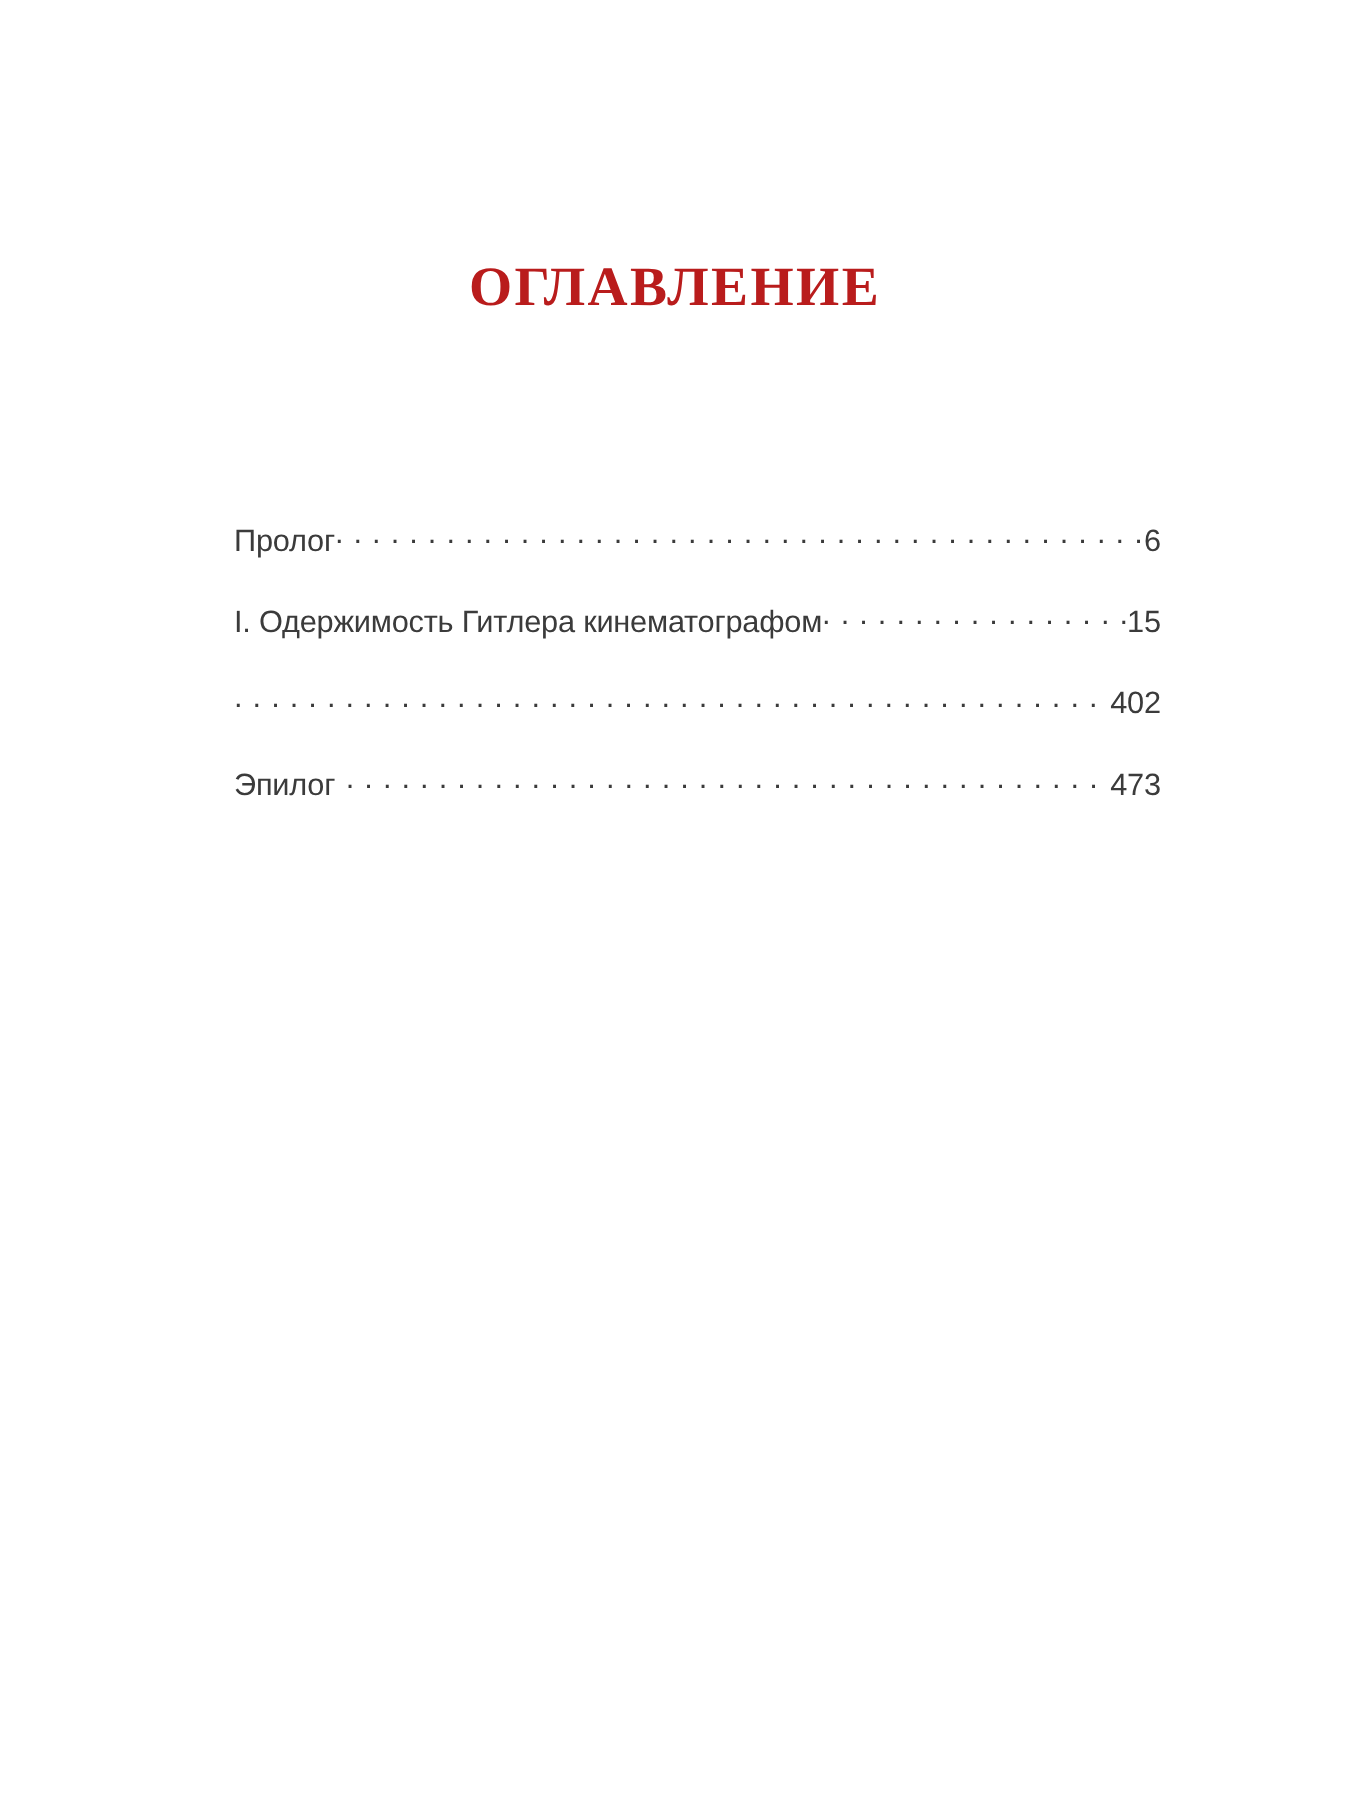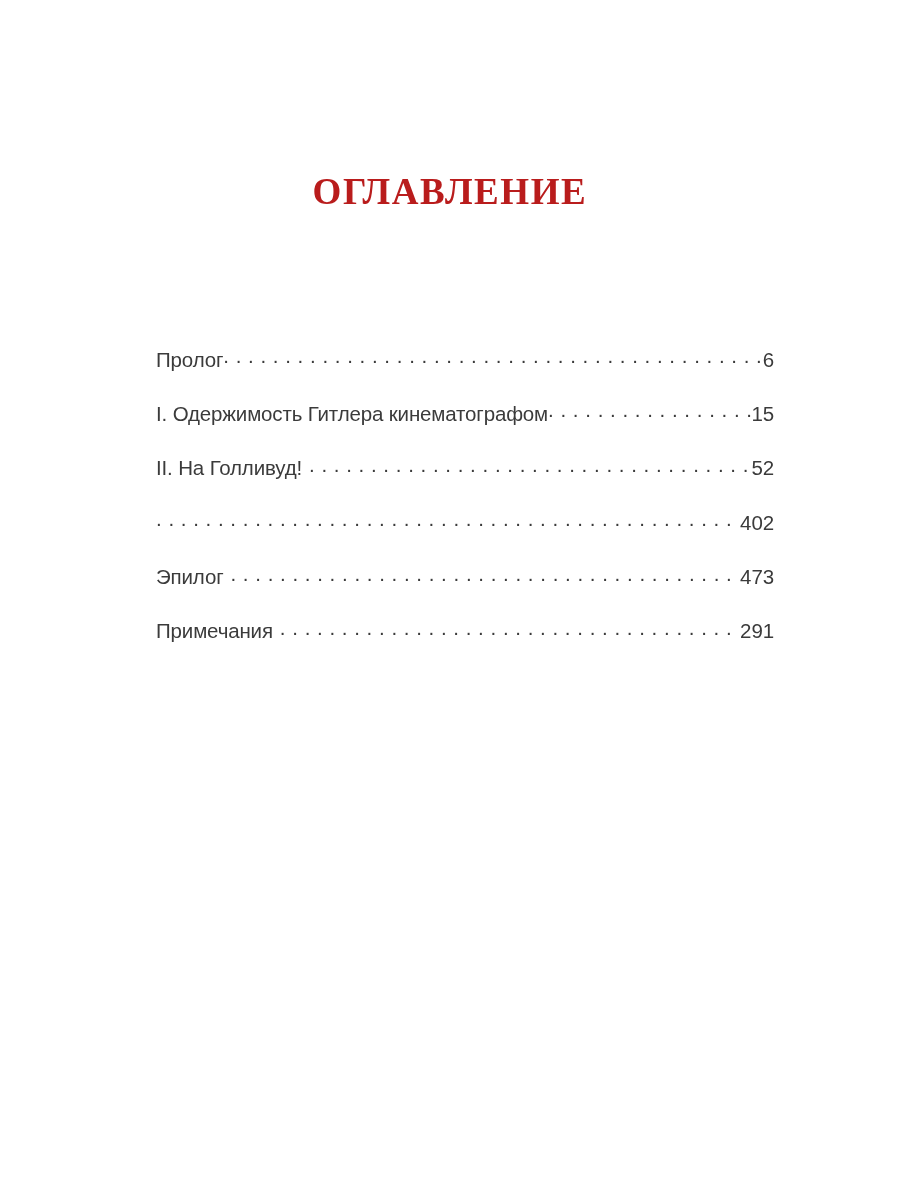--- a/index.html
+++ b/index.html
@@ -105,34 +105,24 @@
   <div class="toc-entry tight pnum-tight">
         <span class="entry-label">Пролог</span>
         <span class="entry-leader"></span>
         <span class="entry-page">6</span>
       </div>
       <div class="toc-entry tight pnum-tight">
         <span class="entry-label">I. Одержимость Гитлера кинематографом</span>
         <span class="entry-leader"></span>
         <span class="entry-page">15</span>
       </div>
-      <div class="toc-entry loose pnum-tight">
-        <span class="entry-label">II. На Голливуд!</span>
-        <span class="entry-leader"></span>
-        <span class="entry-page">52</span>
-      </div>
       <div class="toc-entry tight pnum-loose">
         <span class="entry-leader"></span>
         <span class="entry-page">402</span>
       </div>
       <div class="toc-entry loose pnum-loose">
         <span class="entry-label">Эпилог</span>
         <span class="entry-leader"></span>
         <span class="entry-page">473</span>
       </div>
-      <div class="toc-entry loose pnum-loose">
-        <span class="entry-label">Примечания</span>
-        <span class="entry-leader"></span>
-        <span class="entry-page">291</span>
-      </div>
     </div>
 
 </div>
 
 </body></html>

